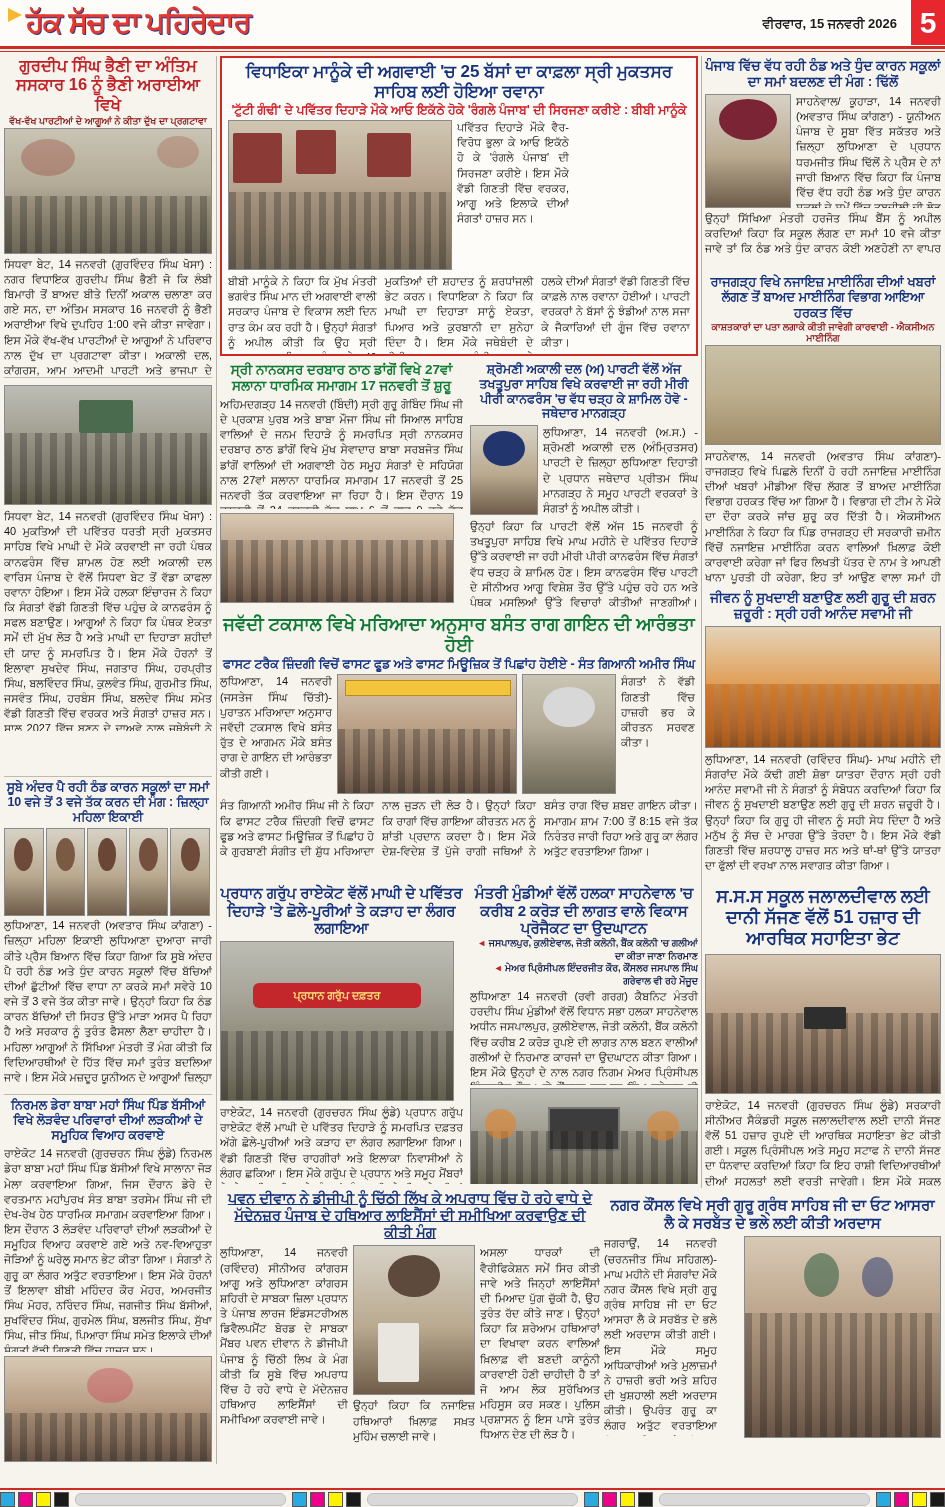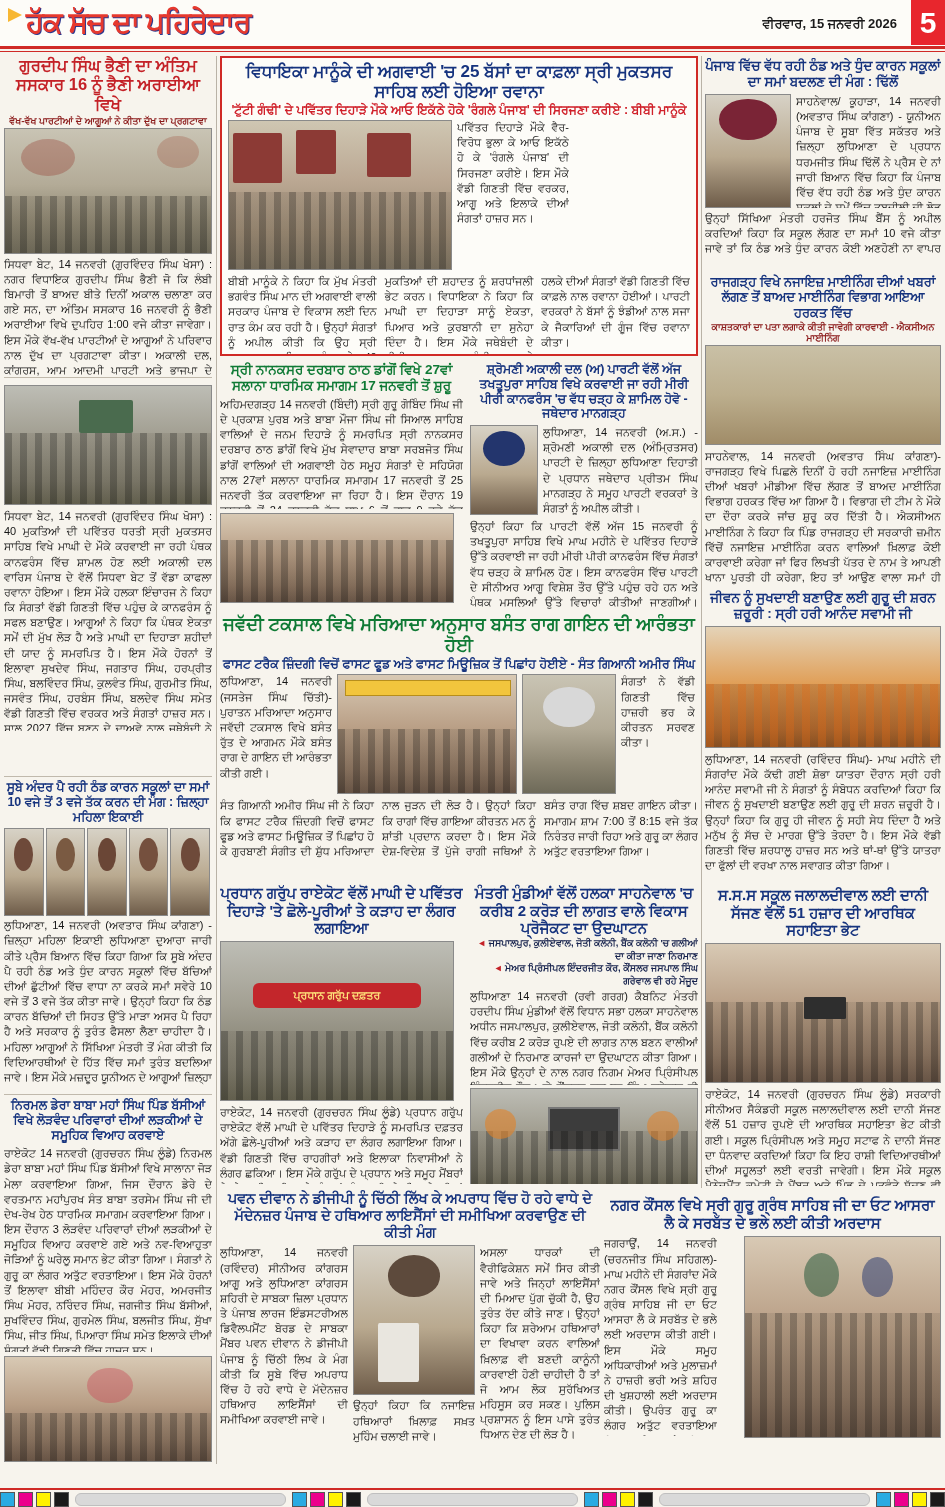--- a/index.html
+++ b/index.html
@@ -208,21 +208,21 @@
     <div class="body" style="height:96px;margin-top:2px;">ਲੁਧਿਆਣਾ 14 ਜਨਵਰੀ (ਰਵੀ ਗਰਗ) ਕੈਬਨਿਟ ਮੰਤਰੀ ਹਰਦੀਪ ਸਿੰਘ ਮੁੰਡੀਆਂ ਵੱਲੋਂ ਵਿਧਾਨ ਸਭਾ ਹਲਕਾ ਸਾਹਨੇਵਾਲ ਅਧੀਨ ਜਸਪਾਲਪੁਰ, ਕੁਲੀਏਵਾਲ, ਜੋਤੀ ਕਲੋਨੀ, ਬੈਂਕ ਕਲੋਨੀ ਵਿੱਚ ਕਰੀਬ 2 ਕਰੋੜ ਰੁਪਏ ਦੀ ਲਾਗਤ ਨਾਲ ਬਣਨ ਵਾਲੀਆਂ ਗਲੀਆਂ ਦੇ ਨਿਰਮਾਣ ਕਾਰਜਾਂ ਦਾ ਉਦਘਾਟਨ ਕੀਤਾ ਗਿਆ। ਇਸ ਮੌਕੇ ਉਨ੍ਹਾਂ ਦੇ ਨਾਲ ਨਗਰ ਨਿਗਮ ਮੇਅਰ ਪ੍ਰਿੰਸੀਪਲ ਇੰਦਰਜੀਤ ਕੌਰ ਅਤੇ ਕੌਂਸਲਰ ਜਸਪਾਲ ਸਿੰਘ ਗਰੇਵਾਲ ਵੀ ਮੌਜੂਦ ਰਹੇ।</div>
     <div class="photo ph-crowd" style="width:226px;height:100px;margin-top:3px;">
       <div class="plaque"></div>
       <div class="people" style="height:58%;"></div>
       <div class="blob" style="left:6%;top:20%;width:14%;height:30%;background:rgba(225,130,40,.6);"></div>
       <div class="blob" style="right:8%;top:22%;width:14%;height:30%;background:rgba(225,130,40,.55);"></div>
     </div>
   </section>
 
   <section class="art" style="left:220px;top:1190px;width:380px;height:276px;">
-    <h2 class="hl hl-blue" style="font-size:14.5px;">ਪਵਨ ਦੀਵਾਨ ਨੇ ਡੀਜੀਪੀ ਨੂੰ ਚਿੱਠੀ ਲਿੱਖ ਕੇ ਅਪਰਾਧ ਵਿੱਚ ਹੋ ਰਹੇ ਵਾਧੇ ਦੇ ਮੱਦੇਨਜ਼ਰ ਪੰਜਾਬ ਦੇ ਹਥਿਆਰ ਲਾਇਸੈਂਸਾਂ ਦੀ ਸਮੀਖਿਆ ਕਰਵਾਉਣ ਦੀ ਕੀਤੀ ਮੰਗ</h2>
+    <h2 class="hl hl-blue" style="font-size:14.5px;text-decoration:underline;">ਪਵਨ ਦੀਵਾਨ ਨੇ ਡੀਜੀਪੀ ਨੂੰ ਚਿੱਠੀ ਲਿੱਖ ਕੇ ਅਪਰਾਧ ਵਿੱਚ ਹੋ ਰਹੇ ਵਾਧੇ ਦੇ ਮੱਦੇਨਜ਼ਰ ਪੰਜਾਬ ਦੇ ਹਥਿਆਰ ਲਾਇਸੈਂਸਾਂ ਦੀ ਸਮੀਖਿਆ ਕਰਵਾਉਣ ਦੀ ਕੀਤੀ ਮੰਗ</h2>
     <div class="row" style="margin-top:4px;">
       <div class="body" style="width:128px;height:208px;">ਲੁਧਿਆਣਾ, 14 ਜਨਵਰੀ (ਰਵਿੰਦਰ) ਸੀਨੀਅਰ ਕਾਂਗਰਸ ਆਗੂ ਅਤੇ ਲੁਧਿਆਣਾ ਕਾਂਗਰਸ ਸ਼ਹਿਰੀ ਦੇ ਸਾਬਕਾ ਜ਼ਿਲਾ ਪ੍ਰਧਾਨ ਤੇ ਪੰਜਾਬ ਲਾਰਜ ਇੰਡਸਟਰੀਅਲ ਡਿਵੈਲਪਮੈਂਟ ਬੋਰਡ ਦੇ ਸਾਬਕਾ ਮੈਂਬਰ ਪਵਨ ਦੀਵਾਨ ਨੇ ਡੀਜੀਪੀ ਪੰਜਾਬ ਨੂੰ ਚਿੱਠੀ ਲਿਖ ਕੇ ਮੰਗ ਕੀਤੀ ਕਿ ਸੂਬੇ ਵਿੱਚ ਅਪਰਾਧ ਵਿੱਚ ਹੋ ਰਹੇ ਵਾਧੇ ਦੇ ਮੱਦੇਨਜ਼ਰ ਹਥਿਆਰ ਲਾਇਸੈਂਸਾਂ ਦੀ ਸਮੀਖਿਆ ਕਰਵਾਈ ਜਾਵੇ।</div>
       <div style="width:122px;flex:0 0 auto;">
         <div class="photo ph-portrait" style="width:120px;height:148px;">
           <div class="blob" style="left:28%;top:6%;width:44%;height:28%;background:#5d4a3c;"></div>
           <div class="blob" style="left:20%;top:52%;width:34%;height:40%;background:#e9e6df;border-radius:4%;"></div>
         </div>
         <div class="body" style="height:56px;margin-top:3px;">ਉਨ੍ਹਾਂ ਕਿਹਾ ਕਿ ਨਜਾਇਜ਼ ਹਥਿਆਰਾਂ ਖ਼ਿਲਾਫ਼ ਸਖ਼ਤ ਮੁਹਿੰਮ ਚਲਾਈ ਜਾਵੇ।</div>
       </div>
       <div class="body" style="flex:1;height:208px;">ਅਸਲਾ ਧਾਰਕਾਂ ਦੀ ਵੈਰੀਫਿਕੇਸ਼ਨ ਸਮੇਂ ਸਿਰ ਕੀਤੀ ਜਾਵੇ ਅਤੇ ਜਿਨ੍ਹਾਂ ਲਾਇਸੈਂਸਾਂ ਦੀ ਮਿਆਦ ਪੁੱਗ ਚੁੱਕੀ ਹੈ, ਉਹ ਤੁਰੰਤ ਰੱਦ ਕੀਤੇ ਜਾਣ। ਉਨ੍ਹਾਂ ਕਿਹਾ ਕਿ ਸ਼ਰੇਆਮ ਹਥਿਆਰਾਂ ਦਾ ਵਿਖਾਵਾ ਕਰਨ ਵਾਲਿਆਂ ਖ਼ਿਲਾਫ਼ ਵੀ ਬਣਦੀ ਕਾਨੂੰਨੀ ਕਾਰਵਾਈ ਹੋਣੀ ਚਾਹੀਦੀ ਹੈ ਤਾਂ ਜੋ ਆਮ ਲੋਕ ਸੁਰੱਖਿਅਤ ਮਹਿਸੂਸ ਕਰ ਸਕਣ। ਪੁਲਿਸ ਪ੍ਰਸ਼ਾਸਨ ਨੂੰ ਇਸ ਪਾਸੇ ਤੁਰੰਤ ਧਿਆਨ ਦੇਣ ਦੀ ਲੋੜ ਹੈ।</div>
@@ -261,21 +261,21 @@
 
   <section class="art" style="left:705px;top:590px;width:236px;height:292px;">
     <h2 class="hl hl-blue" style="font-size:13.5px;">ਜੀਵਨ ਨੂੰ ਸੁਖਦਾਈ ਬਣਾਉਣ ਲਈ ਗੁਰੂ ਦੀ ਸ਼ਰਨ ਜ਼ਰੂਰੀ : ਸ੍ਰੀ ਹਰੀ ਆਨੰਦ ਸਵਾਮੀ ਜੀ</h2>
     <div class="photo ph-saffron" style="width:234px;height:120px;margin-top:4px;">
       <div class="people" style="height:52%;background:repeating-linear-gradient(90deg,rgba(190,90,20,.5) 0 8px,rgba(120,60,20,.25) 8px 16px);"></div>
     </div>
     <div class="body" style="height:126px;margin-top:4px;">ਲੁਧਿਆਣਾ, 14 ਜਨਵਰੀ (ਰਵਿੰਦਰ ਸਿੰਘ)- ਮਾਘ ਮਹੀਨੇ ਦੀ ਸੰਗਰਾਂਦ ਮੌਕੇ ਕੱਢੀ ਗਈ ਸ਼ੋਭਾ ਯਾਤਰਾ ਦੌਰਾਨ ਸ੍ਰੀ ਹਰੀ ਆਨੰਦ ਸਵਾਮੀ ਜੀ ਨੇ ਸੰਗਤਾਂ ਨੂੰ ਸੰਬੋਧਨ ਕਰਦਿਆਂ ਕਿਹਾ ਕਿ ਜੀਵਨ ਨੂੰ ਸੁਖਦਾਈ ਬਣਾਉਣ ਲਈ ਗੁਰੂ ਦੀ ਸ਼ਰਨ ਜ਼ਰੂਰੀ ਹੈ। ਉਨ੍ਹਾਂ ਕਿਹਾ ਕਿ ਗੁਰੂ ਹੀ ਜੀਵਨ ਨੂੰ ਸਹੀ ਸੇਧ ਦਿੰਦਾ ਹੈ ਅਤੇ ਮਨੁੱਖ ਨੂੰ ਸੱਚ ਦੇ ਮਾਰਗ ਉੱਤੇ ਤੋਰਦਾ ਹੈ। ਇਸ ਮੌਕੇ ਵੱਡੀ ਗਿਣਤੀ ਵਿੱਚ ਸ਼ਰਧਾਲੂ ਹਾਜ਼ਰ ਸਨ ਅਤੇ ਥਾਂ-ਥਾਂ ਉੱਤੇ ਯਾਤਰਾ ਦਾ ਫੁੱਲਾਂ ਦੀ ਵਰਖਾ ਨਾਲ ਸਵਾਗਤ ਕੀਤਾ ਗਿਆ।</div>
   </section>
 
   <section class="art" style="left:705px;top:886px;width:236px;height:300px;">
-    <h2 class="hl hl-blue" style="font-size:15px;">ਸ.ਸ.ਸ ਸਕੂਲ ਜਲਾਲਦੀਵਾਲ ਲਈ ਦਾਨੀ ਸੱਜਣ ਵੱਲੋਂ 51 ਹਜ਼ਾਰ ਦੀ ਆਰਥਿਕ ਸਹਾਇਤਾ ਭੇਟ</h2>
+    <h2 class="hl hl-blue" style="font-size:18px;">ਸ.ਸ.ਸ ਸਕੂਲ ਜਲਾਲਦੀਵਾਲ ਲਈ ਦਾਨੀ ਸੱਜਣ ਵੱਲੋਂ 51 ਹਜ਼ਾਰ ਦੀ ਆਰਥਿਕ ਸਹਾਇਤਾ ਭੇਟ</h2>
     <div class="photo ph-indoor" style="width:234px;height:138px;margin-top:4px;">
       <div class="people" style="height:58%;"></div>
       <div class="blob" style="left:42%;top:38%;width:18%;height:16%;background:#2e2e2e;border-radius:4%;"></div>
     </div>
     <div class="body" style="height:108px;margin-top:4px;">ਰਾਏਕੋਟ, 14 ਜਨਵਰੀ (ਗੁਰਚਰਨ ਸਿੰਘ ਲੂੰਡੇ) ਸਰਕਾਰੀ ਸੀਨੀਅਰ ਸੈਕੰਡਰੀ ਸਕੂਲ ਜਲਾਲਦੀਵਾਲ ਲਈ ਦਾਨੀ ਸੱਜਣ ਵੱਲੋਂ 51 ਹਜ਼ਾਰ ਰੁਪਏ ਦੀ ਆਰਥਿਕ ਸਹਾਇਤਾ ਭੇਟ ਕੀਤੀ ਗਈ। ਸਕੂਲ ਪ੍ਰਿੰਸੀਪਲ ਅਤੇ ਸਮੂਹ ਸਟਾਫ ਨੇ ਦਾਨੀ ਸੱਜਣ ਦਾ ਧੰਨਵਾਦ ਕਰਦਿਆਂ ਕਿਹਾ ਕਿ ਇਹ ਰਾਸ਼ੀ ਵਿਦਿਆਰਥੀਆਂ ਦੀਆਂ ਸਹੂਲਤਾਂ ਲਈ ਵਰਤੀ ਜਾਵੇਗੀ। ਇਸ ਮੌਕੇ ਸਕੂਲ ਮੈਨੇਜਮੈਂਟ ਕਮੇਟੀ ਦੇ ਮੈਂਬਰ ਅਤੇ ਪਿੰਡ ਦੇ ਪਤਵੰਤੇ ਸੱਜਣ ਵੀ ਹਾਜ਼ਰ ਸਨ।</div>
   </section>
 
   <div class="bot-rule"></div>
   <div class="colorbar">
     <div class="cmyk">

